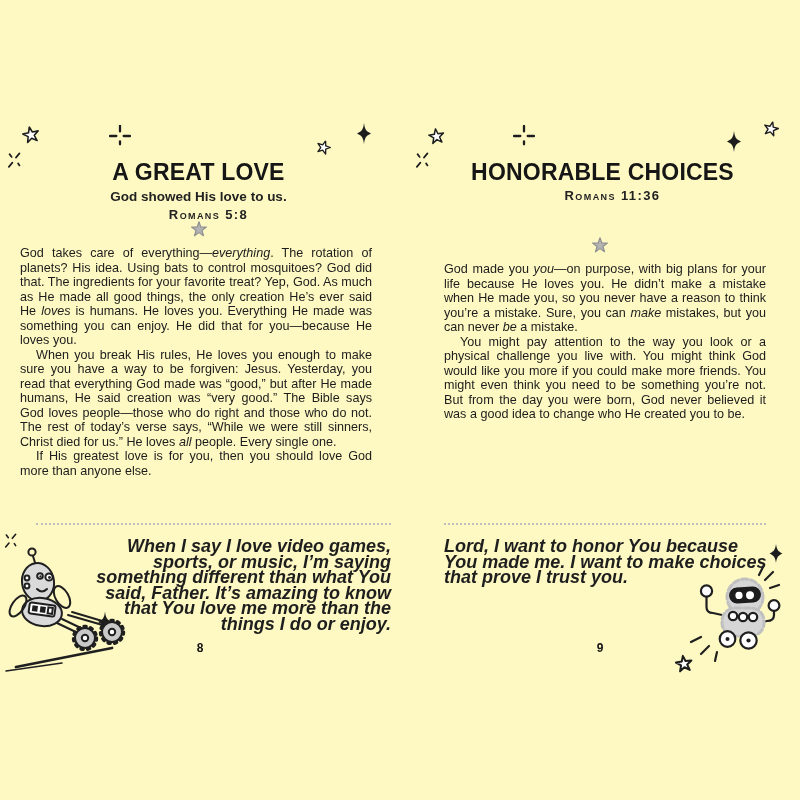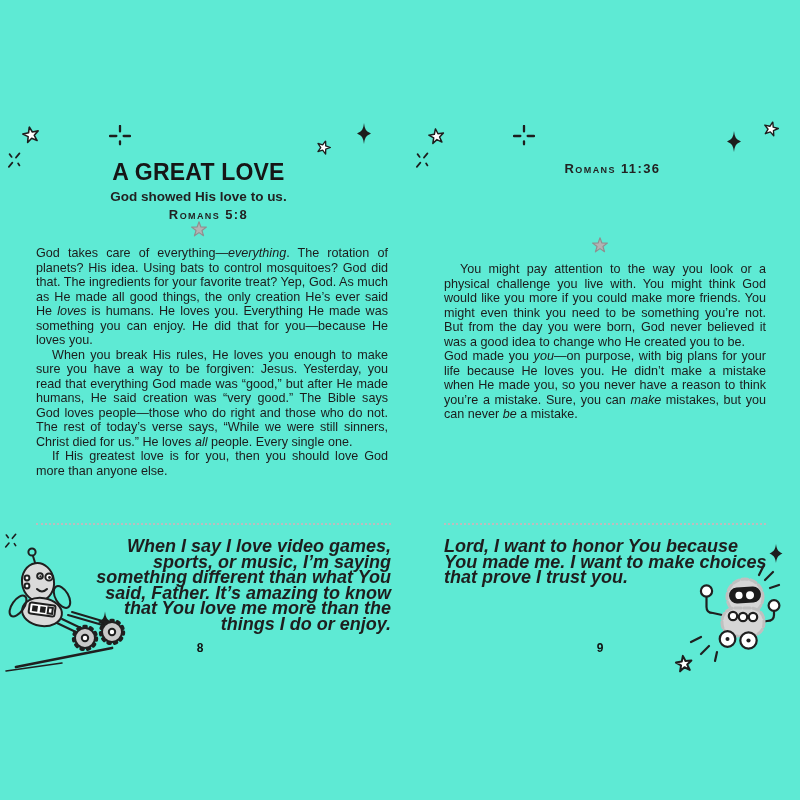--- a/index.html
+++ b/index.html
@@ -1,17 +1,17 @@
 <!DOCTYPE html>
 <html><head>
 <meta charset="utf-8">
 <style>
   html,body{margin:0;padding:0;background:#fff;}
   .canvas{
-    position:relative;width:800px;height:800px;background:#5eead4;
+    position:relative;width:800px;height:800px;background:#fef9c3;
     font-family:"Liberation Sans",sans-serif;color:#1c1c1c;overflow:hidden;
   }
   .page-header{position:absolute;text-align:center;}
   .chapter-title{
     font-size:23px;font-weight:bold;letter-spacing:0.2px;color:#161616;
     margin:0;
   }
   .verse{
     font-size:13.5px;font-weight:bold;line-height:16px;
     margin:3px 0 0 0;color:#222;white-space:pre-line;
@@ -107,21 +107,21 @@
   <div>
     <div class="page-header" style="left:0;top:159px;width:397px">
       <h1 class="chapter-title">A GREAT LOVE</h1>
       <p class="verse">God showed His love to us.</p>
       <p class="verse-ref">Romans 5:8</p>
     </div>
     <svg class="divider-star" style="left:190px;top:221px" width="18" height="17">
         <use href="#sym-star-gray"></use>
       </svg>
 
-    <div class="body-text" style="left:36px;top:246px;width:352px">
+    <div class="body-text" style="left:20px;top:246px;width:352px">
       <p class="para">God takes care of everything—<i>everything</i>. The rotation of planets? His idea. Using bats to control mosquitoes? God did that. The ingredients for your favorite treat? Yep, God. As much as He made all good things, the only creation He’s ever said He <i>loves</i> is humans. He loves you. Everything He made was something you can enjoy. He did that for you—because He loves you.</p>
       <p class="para indent">When you break His rules, He loves you enough to make sure you have a way to be forgiven: Jesus. Yesterday, you read that everything God made was “good,” but after He made humans, He said creation was “very good.” The Bible says God loves people—those who do right and those who do not. The rest of today’s verse says, “While we were still sinners, Christ died for us.” He loves <i>all</i> people. Every single one.</p>
       <p class="para indent">If His greatest love is for you, then you should love God more than anyone else.</p>
     </div>
 
     <div class="dotted-rule" style="left:36px;top:523px;width:355px"></div>
 
     <div class="prayer right-align" style="left:72px;top:539px;width:319px">When I say I love video games, sports, or music, I’m saying something different than what You said, Father. It’s amazing to know that You love me more than the things I do or enjoy.</div>
 
     <div class="page-number" style="left:0;top:641px">8</div>
@@ -171,29 +171,30 @@
         <circle cx="110" cy="92" r="3.2" fill="#fff"></circle>
 
         <line x1="14" y1="127" x2="110" y2="108" stroke-width="2.8"></line>
         <line x1="4" y1="131" x2="60" y2="123" stroke-width="1.6"></line>
       </g>
     </svg>
   </div>
 
   <div>
     <div class="page-header" style="left:405px;top:159px;width:395px">
+      <h1 class="chapter-title">HONORABLE CHOICES</h1>
       <p class="verse-ref">Romans 11:36</p>
     </div>
     <svg class="divider-star" style="left:591px;top:237px" width="18" height="17">
         <use href="#sym-star-gray"></use>
       </svg>
 
     <div class="body-text" style="left:444px;top:262px;width:322px">
+      <p class="para">God made you <i>you</i>—on purpose, with big plans for your life because He loves you. He didn’t make a mistake when He made you, so you never have a reason to think you’re a mistake. Sure, you can <i>make</i> mistakes, but you can never <i>be</i> a mistake.</p>
       <p class="para indent">You might pay attention to the way you look or a physical challenge you live with. You might think God would like you more if you could make more friends. You might even think you need to be something you’re not. But from the day you were born, God never believed it was a good idea to change who He created you to be.</p>
-      <p class="para">God made you <i>you</i>—on purpose, with big plans for your life because He loves you. He didn’t make a mistake when He made you, so you never have a reason to think you’re a mistake. Sure, you can <i>make</i> mistakes, but you can never <i>be</i> a mistake.</p>
     </div>
 
     <div class="dotted-rule" style="left:444px;top:523px;width:322px"></div>
 
     <div class="prayer" style="left:444px;top:539px;width:330px">Lord, I want to honor You because You made me. I want to make choices that prove I trust you.</div>
 
     <div class="page-number" style="left:400px;top:641px">9</div>
 
     <svg class="deco" style="left:672px;top:543px" width="115" height="136" viewBox="0 0 115 136">
       <g class="ink" stroke-width="2.2">

